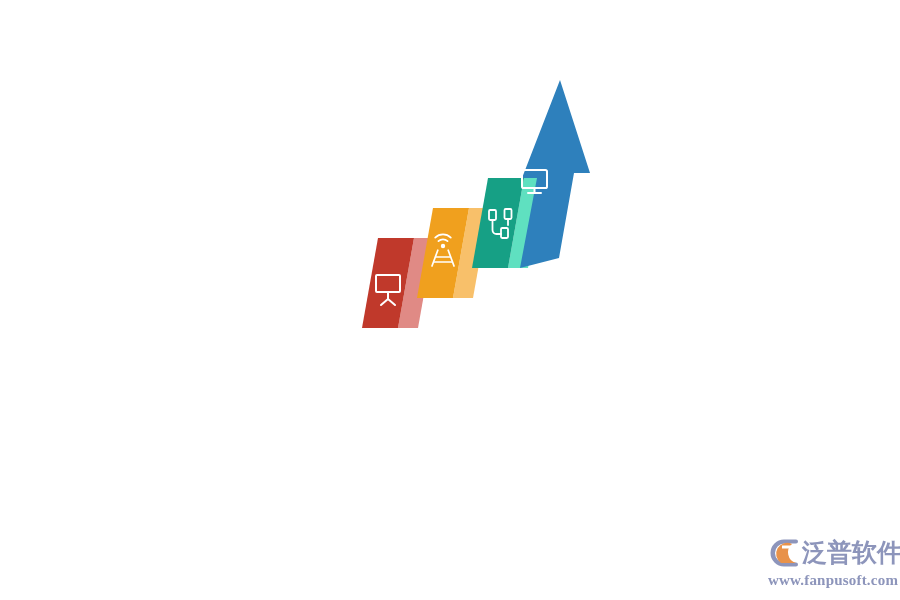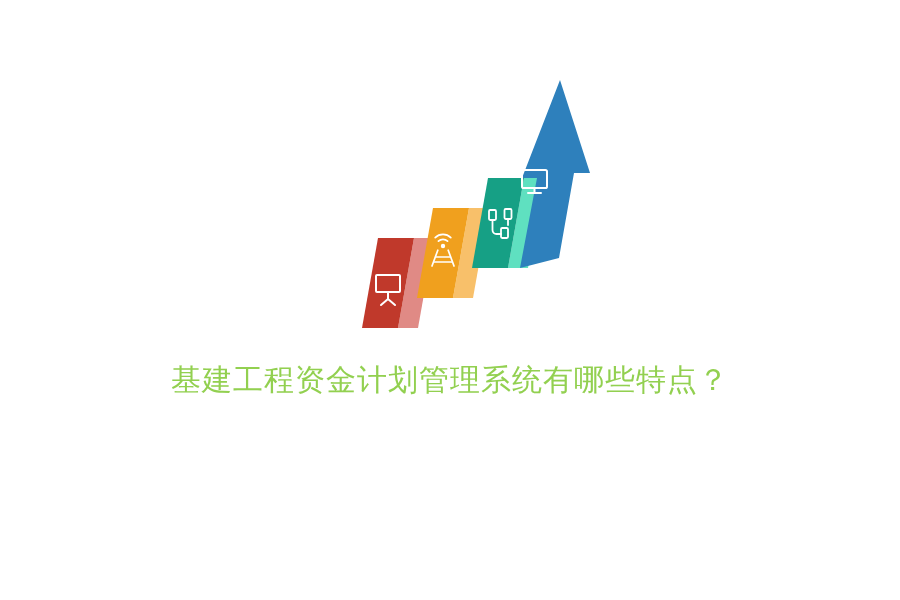--- a/index.html
+++ b/index.html
@@ -151,16 +151,28 @@
         <g stroke="#ffffff" stroke-width="2" fill="none" stroke-linecap="round" stroke-linejoin="round">
           <rect x="172" y="100" width="25" height="18" rx="1.6"></rect>
           <line x1="184.5" y1="118" x2="184.5" y2="123"></line>
           <line x1="178" y1="123" x2="191" y2="123"></line>
         </g>
       </g>
 
     </svg>
   </div>
 
-  <div class="headline">基建工程资金计划管理系统有哪些特点？</div>
 
+  <div class="logo">
+    <div class="logo-top">
+      <span class="logo-mark">
+        <svg viewBox="0 0 34 32" xmlns="http://www.w3.org/2000/svg">
+          <path d="M4.5,16 A13.5,13.5 0 0 1 18,2.5 L30,2.5 A2,2 0 0 1 30,6.5 L18.5,6.5 A9.5,9.5 0 0 0 18.5,25.5 L30,25.5 A2,2 0 0 1 30,29.5 L18,29.5 A13.5,13.5 0 0 1 4.5,16 Z" fill="#8D95BB"></path>
+          <path d="M15,26 A11,11 0 0 1 26,7 A11,11 0 0 0 30,26 Z" fill="#E8924A"></path>
+          <path d="M16,8.5 L28,8.5 A1.6,1.6 0 0 1 28,11.5 L16,11.5 Z" fill="#FFFFFF"></path>
+        </svg>
+      </span>
+      <span class="logo-word">泛普软件</span>
+    </div>
+    <div class="logo-url">www.fanpusoft.com</div>
+  </div>
 
 </div>
 
 </body></html>

